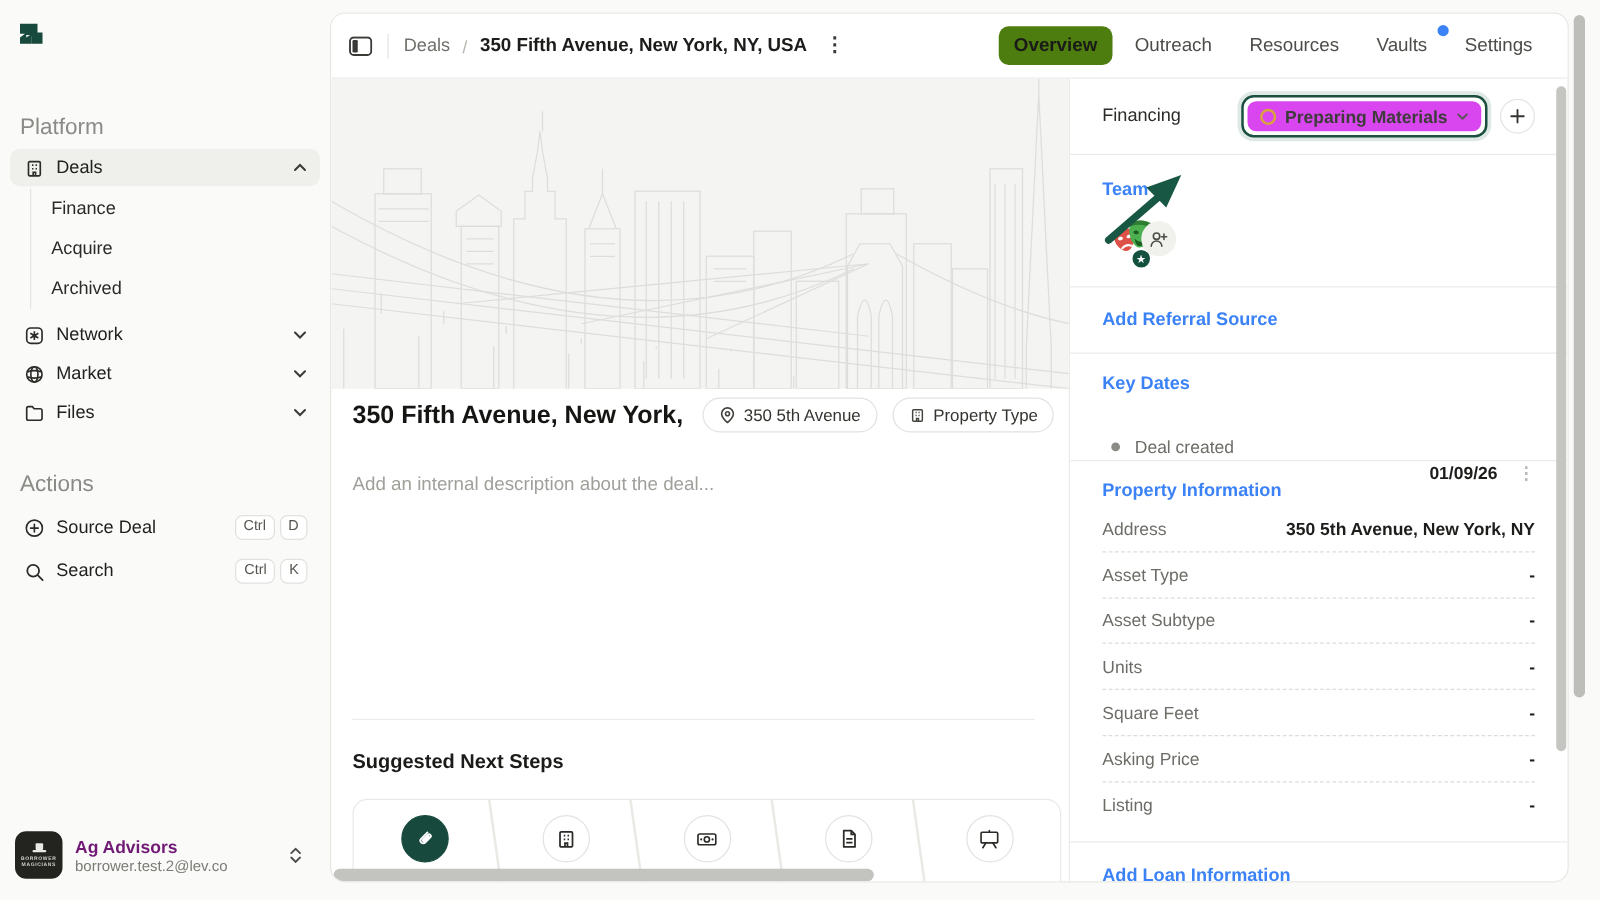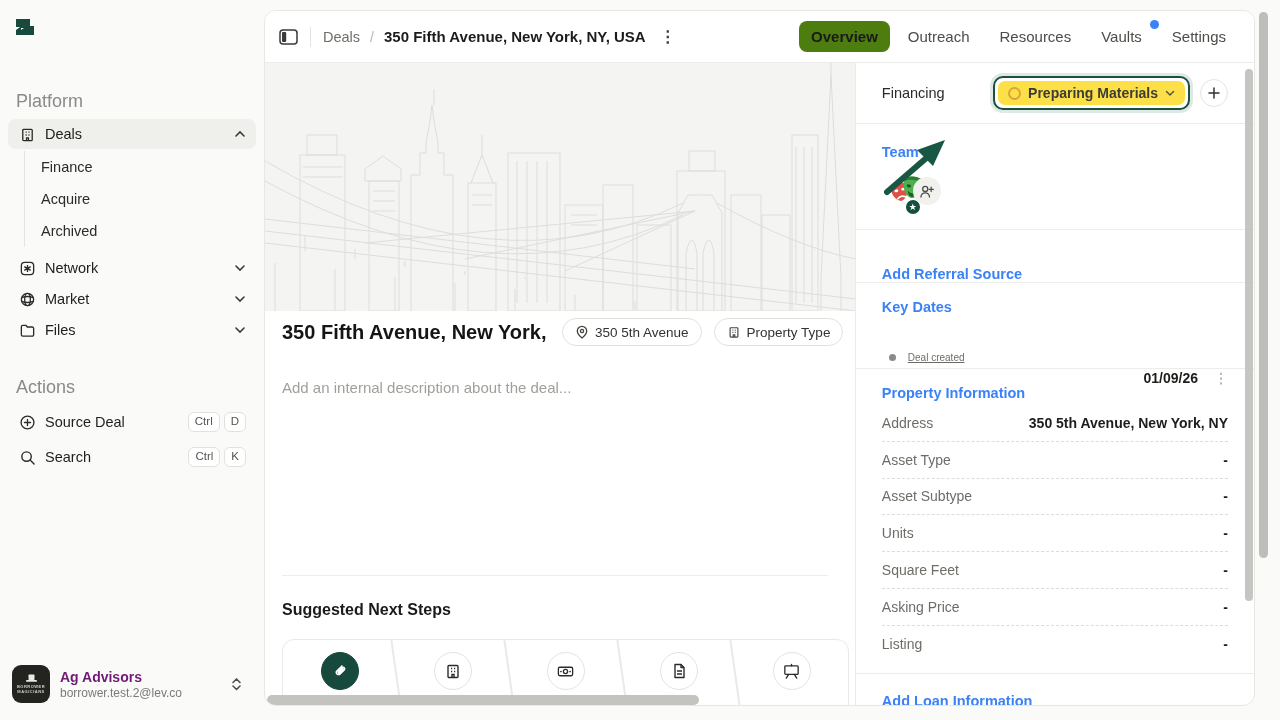--- a/index.html
+++ b/index.html
@@ -80,40 +80,40 @@
 
   
   .panel { position:relative; width:400px; height:643px; border-left:1px solid #ebebe8; overflow:hidden; }
   .sect { position:relative; padding:0 26px; }
   .sect + .sect { border-top:1px solid #ececea; }
   .sect-title { font-size:14.5px; font-weight:700; color:#3b82f6; }
   .financing { height:60px; display:flex; align-items:center; }
   .fin-label { font-size:14.5px; color:#2b2b28; }
   .status-btn { margin-left:auto; background:#fff; border:2px solid #1b4f40; border-radius:10px;
     padding:3px; box-shadow:0 0 0 3px #dfe9e3; cursor:pointer; }
-  .status-pill { display:flex; align-items:center; gap:7px; background:#fde047; border-radius:7px;
+  .status-pill { display:flex; align-items:center; gap:7px; background:#d946ef; border-radius:7px;
     padding:4px 10px; }
   .status-ring { width:13px; height:13px; border:2px solid #d9a43f; border-radius:50%; }
   .status-text { font-size:14px; font-weight:600; color:#3c3c38; }
   .plus-btn { width:28px; height:28px; border-radius:50%; border:1px solid #e4e4e1; background:#fff;
     margin-left:10px; display:flex; align-items:center; justify-content:center; cursor:pointer; }
   .team { height:106px; }
   .team-label { position:absolute; left:26px; top:20px; }
   .masks { position:absolute; left:31px; top:47px; }
   .add-member { position:absolute; left:57px; top:53px; width:28px; height:28px; border-radius:50%;
     background:#f1f1ee; display:flex; align-items:center; justify-content:center; cursor:pointer; }
   .star-badge { position:absolute; left:48px; top:74px; width:18px; height:18px; border-radius:50%;
     background:#14503e; border:2px solid #fff; color:#fff; font-size:9px; line-height:14px;
     text-align:center; }
   .annot-arrow { position:absolute; left:25px; top:10px; z-index:5; pointer-events:none; }
-  .referral { height:53px; display:flex; align-items:flex-end; cursor:pointer; }
+  .referral { height:53px; display:flex; align-items:center; cursor:pointer; }
   .keydates { height:86px; padding-top:16px; }
   .kd-row { display:flex; align-items:center; margin-top:13px; }
   .kd-bullet { width:7px; height:7px; border-radius:50%; background:#8a8a86; margin:0 12px 0 7px; }
-  .kd-label { font-size:10px; color:#6d6d68;text-decoration:underline; }
+  .kd-label { font-size:14px; color:#6d6d68; }
   .kd-right { margin-left:auto; display:flex; align-items:center; gap:16px;margin-top:42px; }
   .kd-date { font-size:14px; font-weight:700; color:#1d1d1b; }
   .kd-kebab { color:#b9b9b5; font-size:14px; font-weight:700; cursor:pointer; line-height:1; }
   .propinfo { height:305px; padding-top:16px; }
   .prop-rows { margin-top:4px; }
   .prop-row { height:36.8px; display:flex; align-items:center; justify-content:space-between;
     border-bottom:1px dashed #dcdcd8; }
   .prop-row:last-child { border-bottom:none; }
   .prop-label { font-size:14px; color:#6d6d68; }
   .prop-value { font-size:14px; font-weight:600; color:#1d1d1b; text-align:right; }

